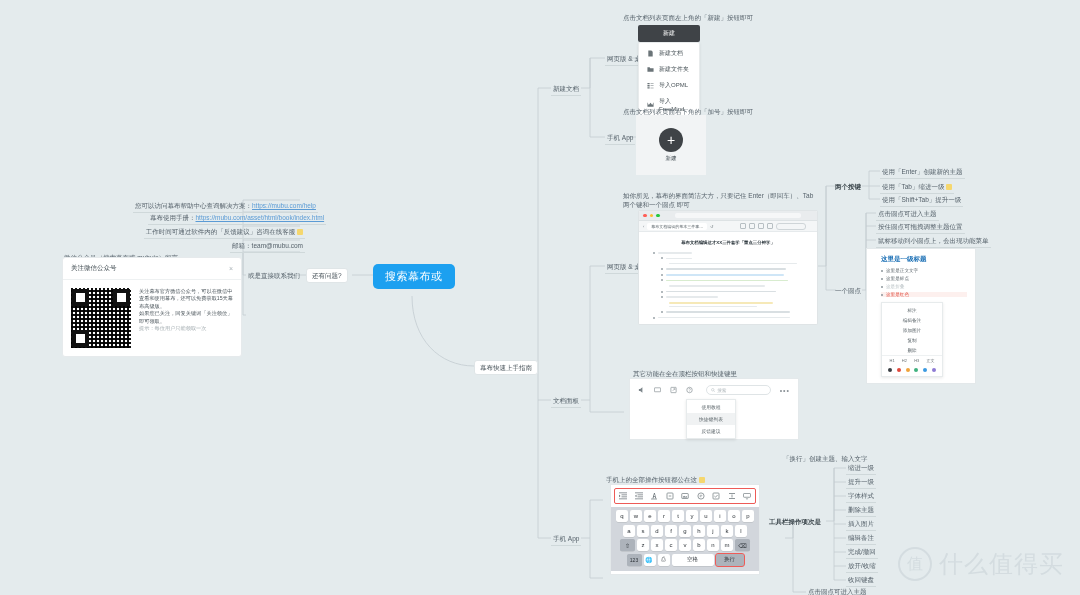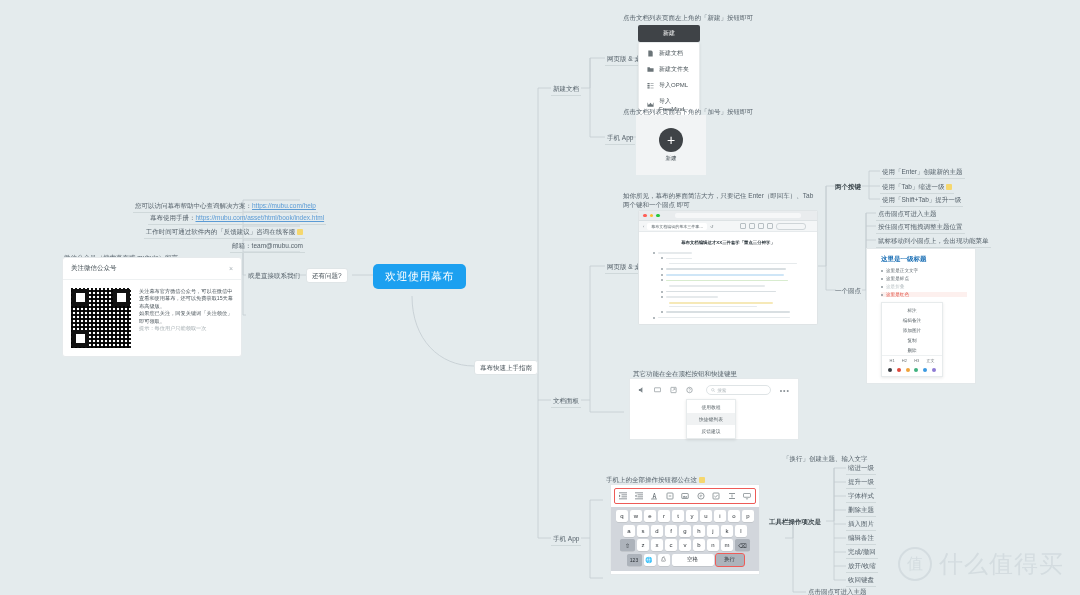--- a/index.html
+++ b/index.html
@@ -231,21 +231,21 @@
       <path d="M834 538 L846 538"></path>
       <path d="M834 552 L846 552"></path>
       <path d="M834 566 L846 566"></path>
       <path d="M834 580 L846 580"></path>
       <path d="M834 468 L834 580"></path>
       <path d="M793 521 L793 592"></path>
       <path d="M793 592 L806 592"></path>
     </g>
   </svg>
 
-  <div class="node root" style="left:373px;top:264px;">欢迎使用幕布</div>
+  <div class="node root" style="left:373px;top:264px;">搜索幕布或</div>
 
   <div class="node pill" style="left:306px;top:268px;">还有问题?</div>
 
   <div class="node txt nb" style="left:246px;top:270px;">或是直接联系我们</div>
 
   <div class="node" style="left:133px;top:194px;width:172px;text-align:right;">
     <span class="txt" style="display:inline-block;">
       <span>您可以访问幕布帮助中心查询解决方案：</span><span class="lnk">https://mubu.com/help</span>
     </span>
   </div>

